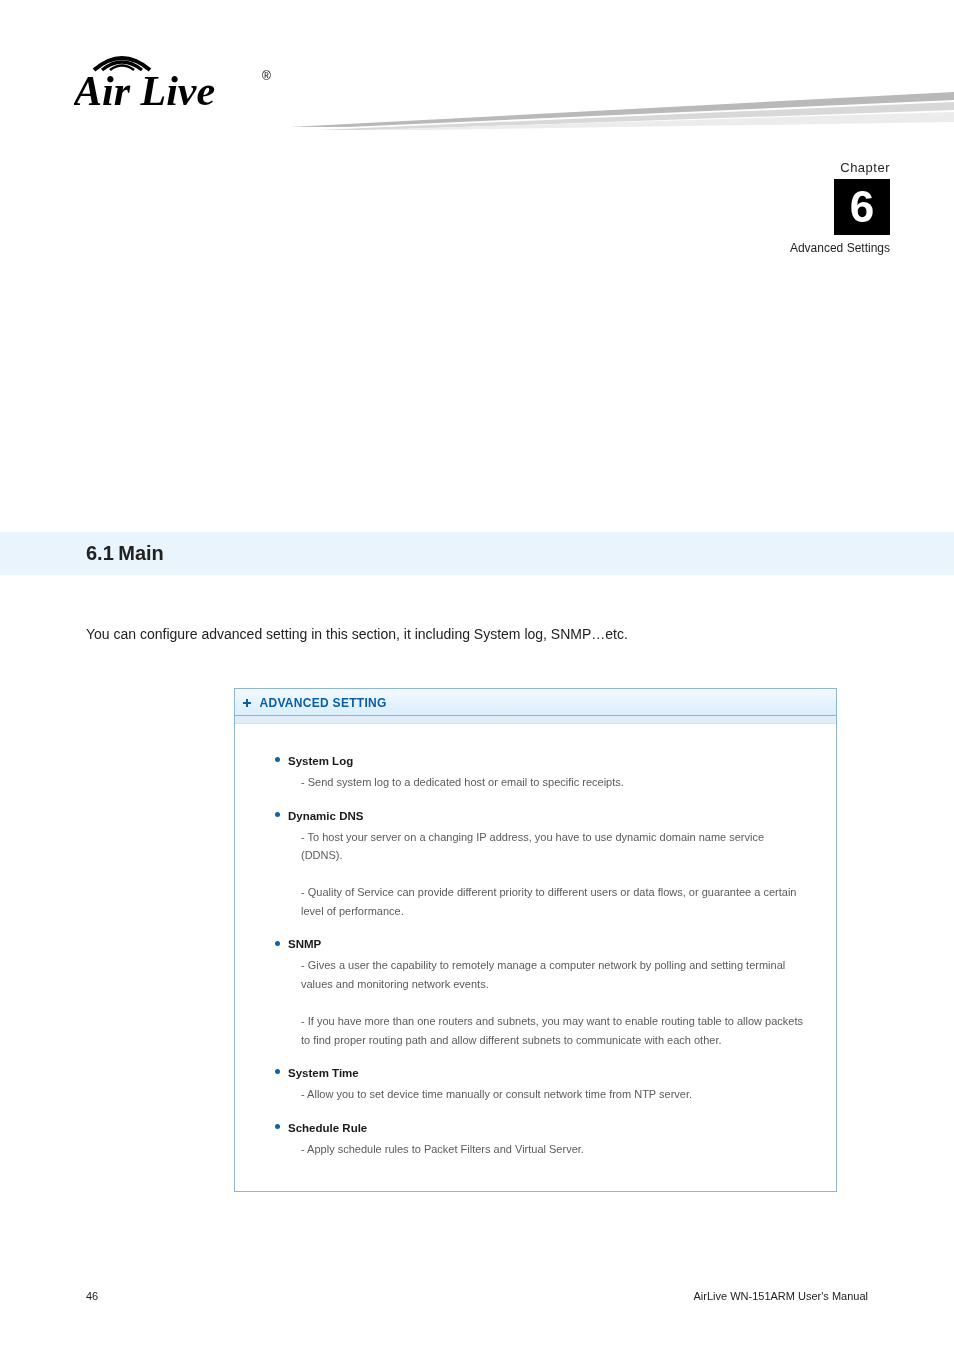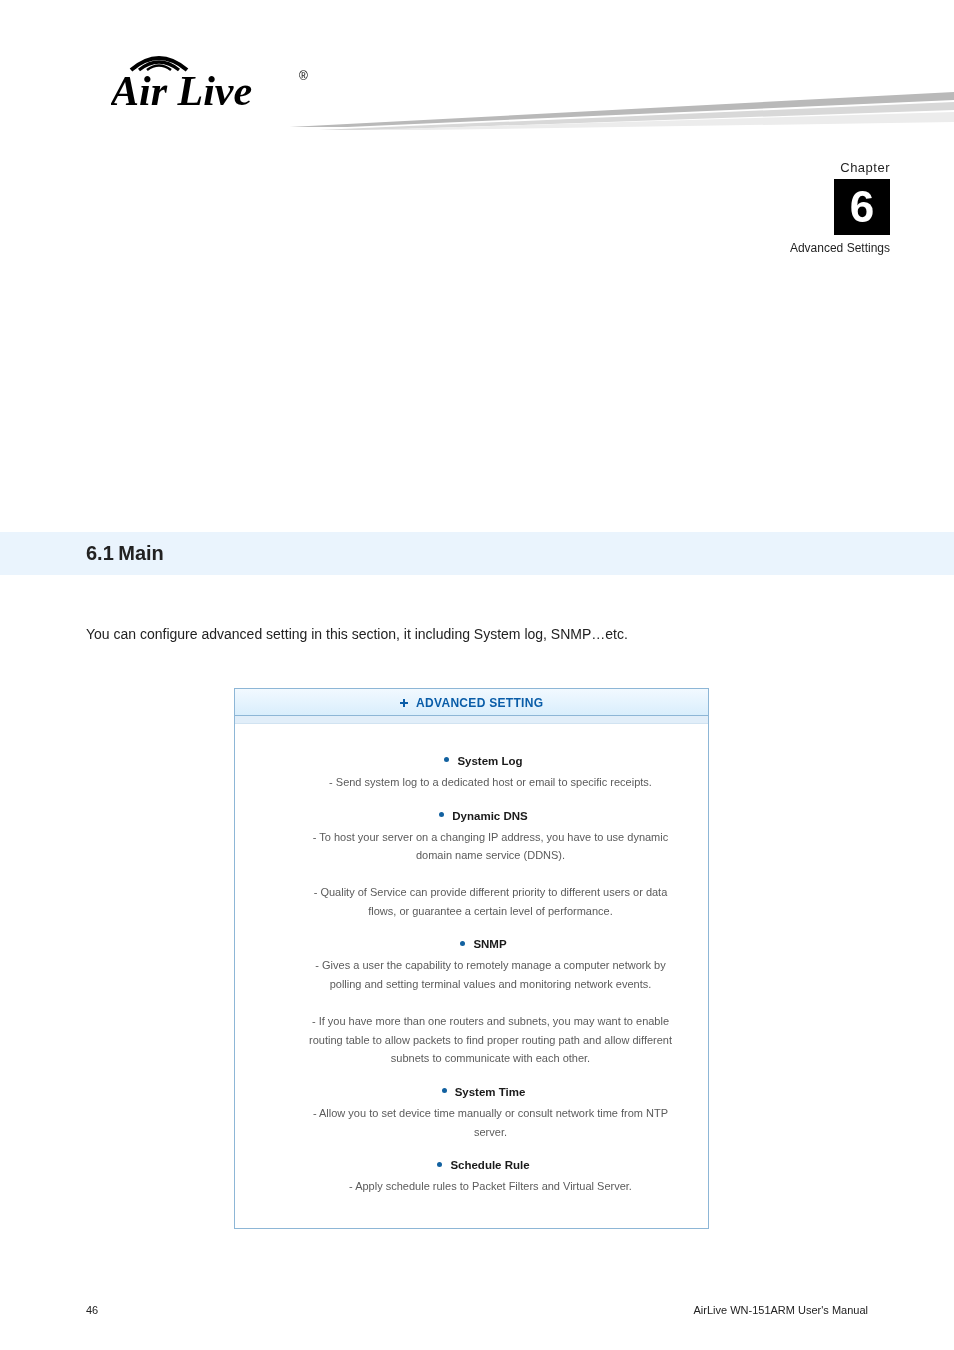--- a/index.html
+++ b/index.html
@@ -1,48 +1,48 @@
 <!DOCTYPE html>
 <html><head>
 <meta charset="utf-8">
 <style>
   * { margin: 0; padding: 0; box-sizing: border-box; }
   body { width: 954px; height: 1350px; background: #ffffff; font-family: Arial, Helvetica, sans-serif; position: relative; }
 
   .page-header { width: 100%; height: 130px; position: relative; }
-  .logo { position: absolute; left: 74px; top: 50px; width: 200px; height: 65px; margin-left: 37px; }
+  .logo { position: absolute; left: 74px; top: 50px; width: 200px; height: 65px; }
   .logo svg { width: 100%; height: 100%; }
   .header-swoosh { position: absolute; top: 92px; left: 280px; right: 0; height: 38px; }
   .header-swoosh svg { width: 100%; height: 100%; overflow: visible; }
 
   .chapter-header { position: absolute; top: 160px; right: 0; text-align: right; padding-right: 64px; }
   .chapter-marker { font-size: 13px; color: #1f1f1f; letter-spacing: .5px; }
   .chapter-block { display: inline-block; background: #000; color: #fff; font-size: 44px; font-weight: 700; width: 56px; height: 56px; line-height: 56px; text-align: center; vertical-align: bottom; margin: 4px 0 6px; }
   .chapter-title { font-size: 12px; color: #1f1f1f; }
 
   .section-heading { position: absolute; top: 532px; left: 0; right: 0; background: #eaf4fd; padding: 10px 86px; }
   .section-number { font-weight: 700; font-size: 20px; color: #222; }
   .section-name { font-weight: 700; font-size: 20px; color: #222; }
 
   .section-intro { position: absolute; top: 624px; left: 86px; right: 86px; font-size: 14px; color: #222; line-height: 1.5; }
 
-  .panel { position: absolute; top: 688px; left: 234px; width: 475px; border: 1px solid #8db6d6; background: #fff; text-align: center; }
+  .panel { position: absolute; top: 688px; left: 234px; width: 603px; border: 1px solid #8db6d6; background: #fff; }
   .panel-title-bar { background: linear-gradient(#f2f9ff,#d9eefc); border-bottom: 1px solid #8db6d6; padding: 4px 8px; }
   .panel-title-bar .bullet-icon { display: inline-block; width: 8px; height: 8px; margin-right: 4px; }
   .panel-title-bar .bullet-icon svg { vertical-align: middle; }
   .panel-title-text { font-size: 12px; font-weight: 700; color: #0a5da8; letter-spacing: .3px; }
   .panel-subbar { background: #e1eef9; height: 8px; border-bottom: 1px solid #d1e3f1; }
   .panel-body { padding: 14px 16px 18px; margin-top: 13px; }
   .item { margin-bottom: 14px; }
   .item-head { }
   .dot { display: inline-block; width: 5px; height: 5px; background: #1261a0; border-radius: 50%; margin: 0 8px 2px 24px; vertical-align: middle; }
   .item-title { font-size: 11.5px; font-weight: 700; color: #1a1a1a; font-family: Verdana, Arial, sans-serif; }
   .item-desc { font-size: 11px; color: #5b5b5b; line-height: 1.7; padding: 4px 12px 0 50px; font-family: Liberation Sans, sans-serif; }
 
-  .footer { position: absolute; bottom: 22px; left: 0; right: 0; height: 24px; }
+  .footer { position: absolute; bottom: 36px; left: 0; right: 0; height: 24px; }
   .footer-left { position: absolute; left: 86px; font-size: 11px; color: #222; }
   .footer-right { position: absolute; right: 86px; font-size: 11px; color: #222; }
 </style>
 </head>
 <body>
 
 <div class="page-header">
   <div class="logo">
     <svg viewBox="0 0 200 65">
       <path d="M20 20 Q48 -4 76 20" fill="none" stroke="#000" stroke-width="4"></path>

